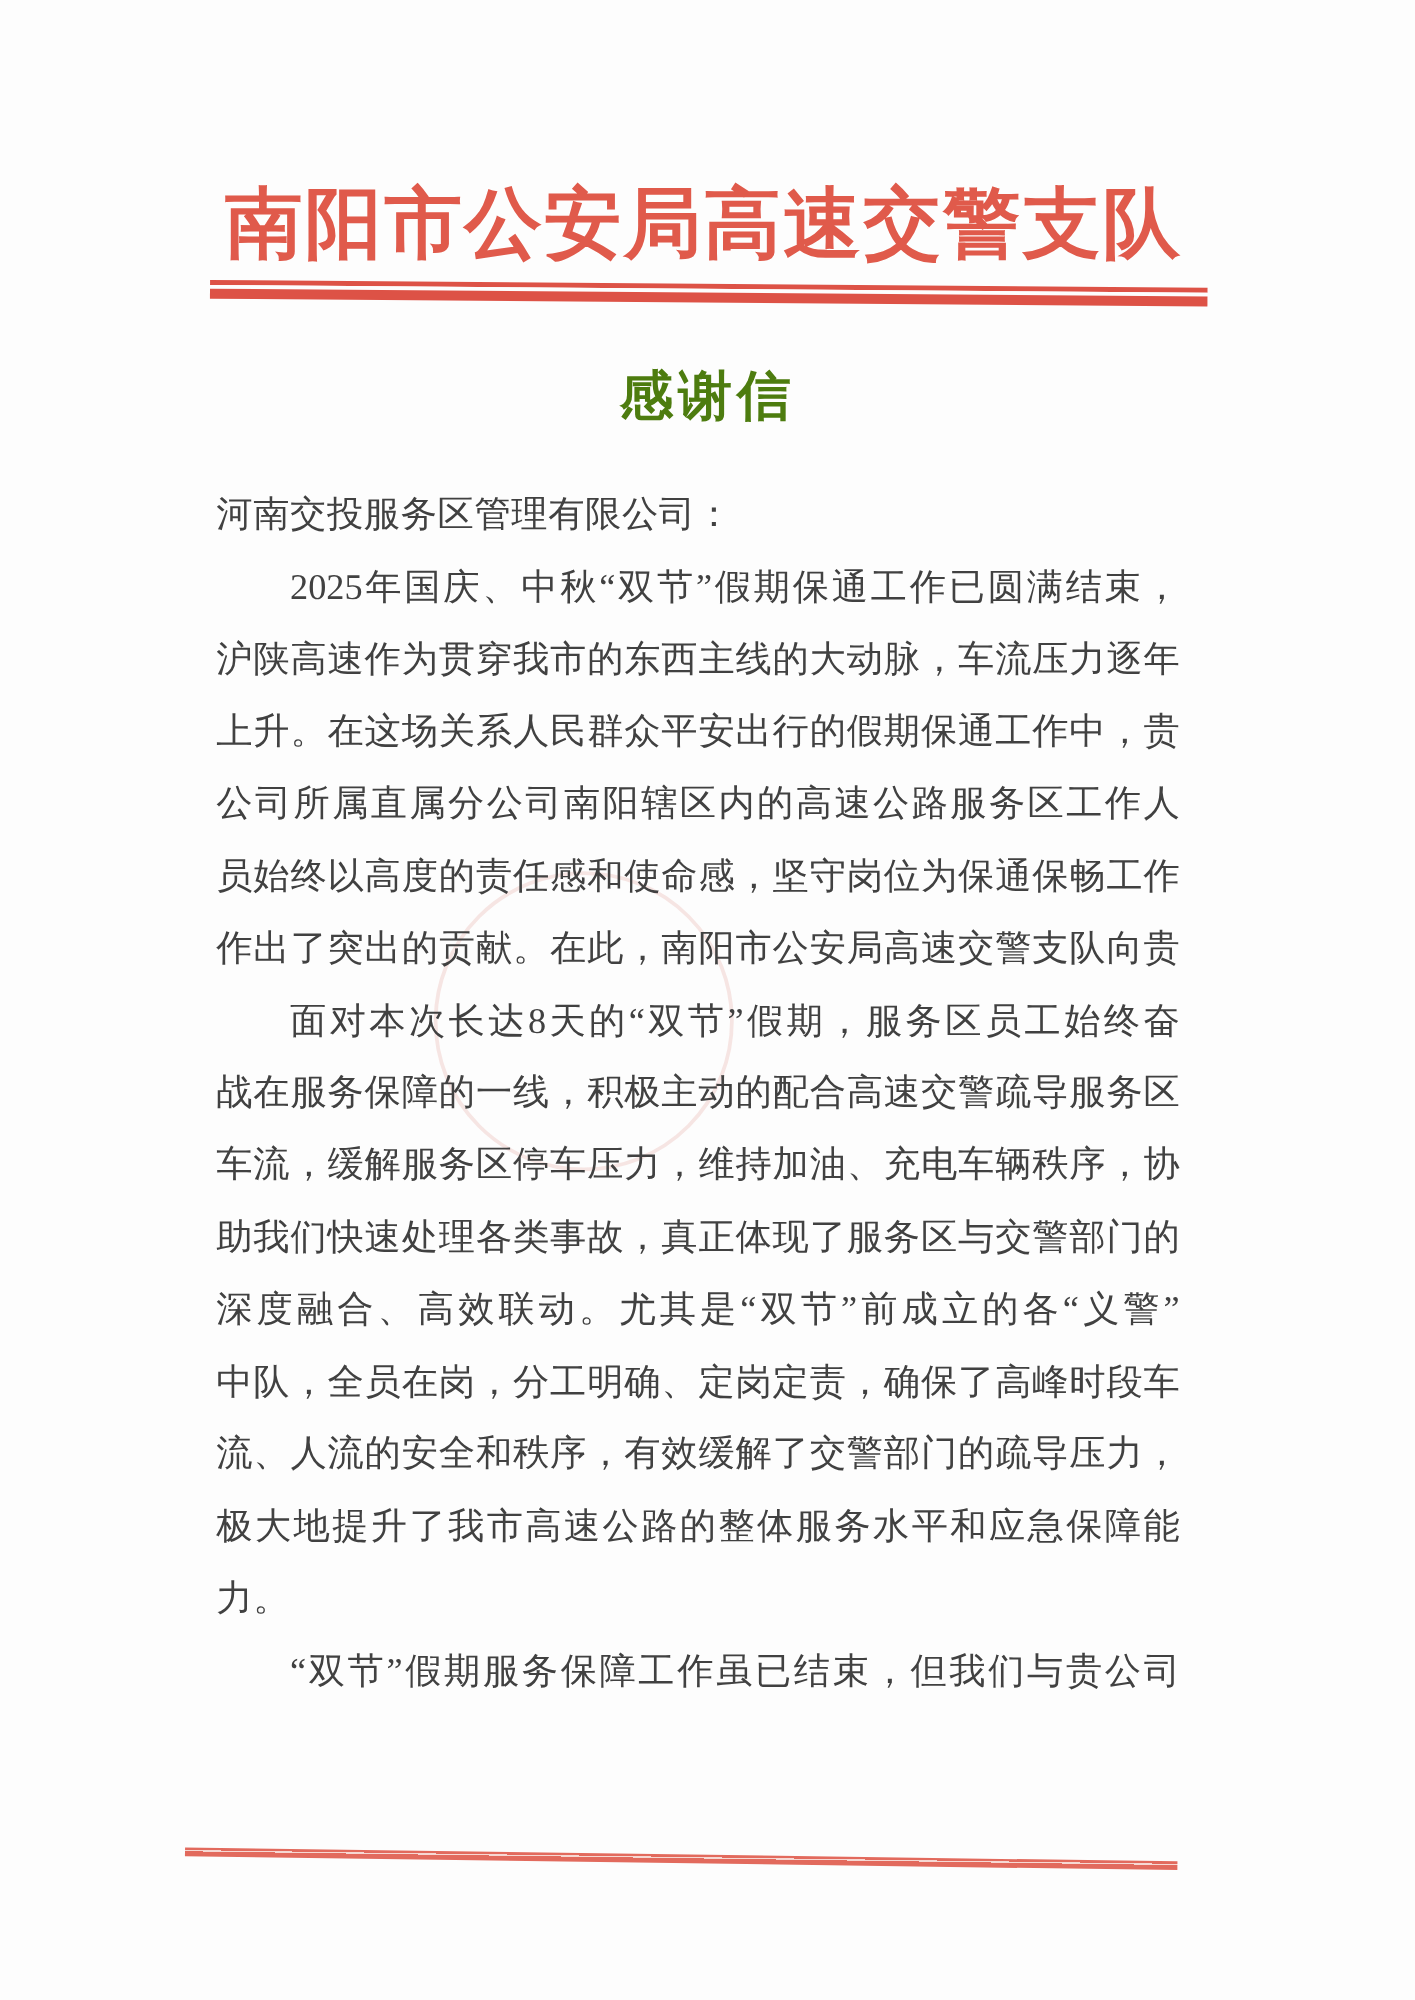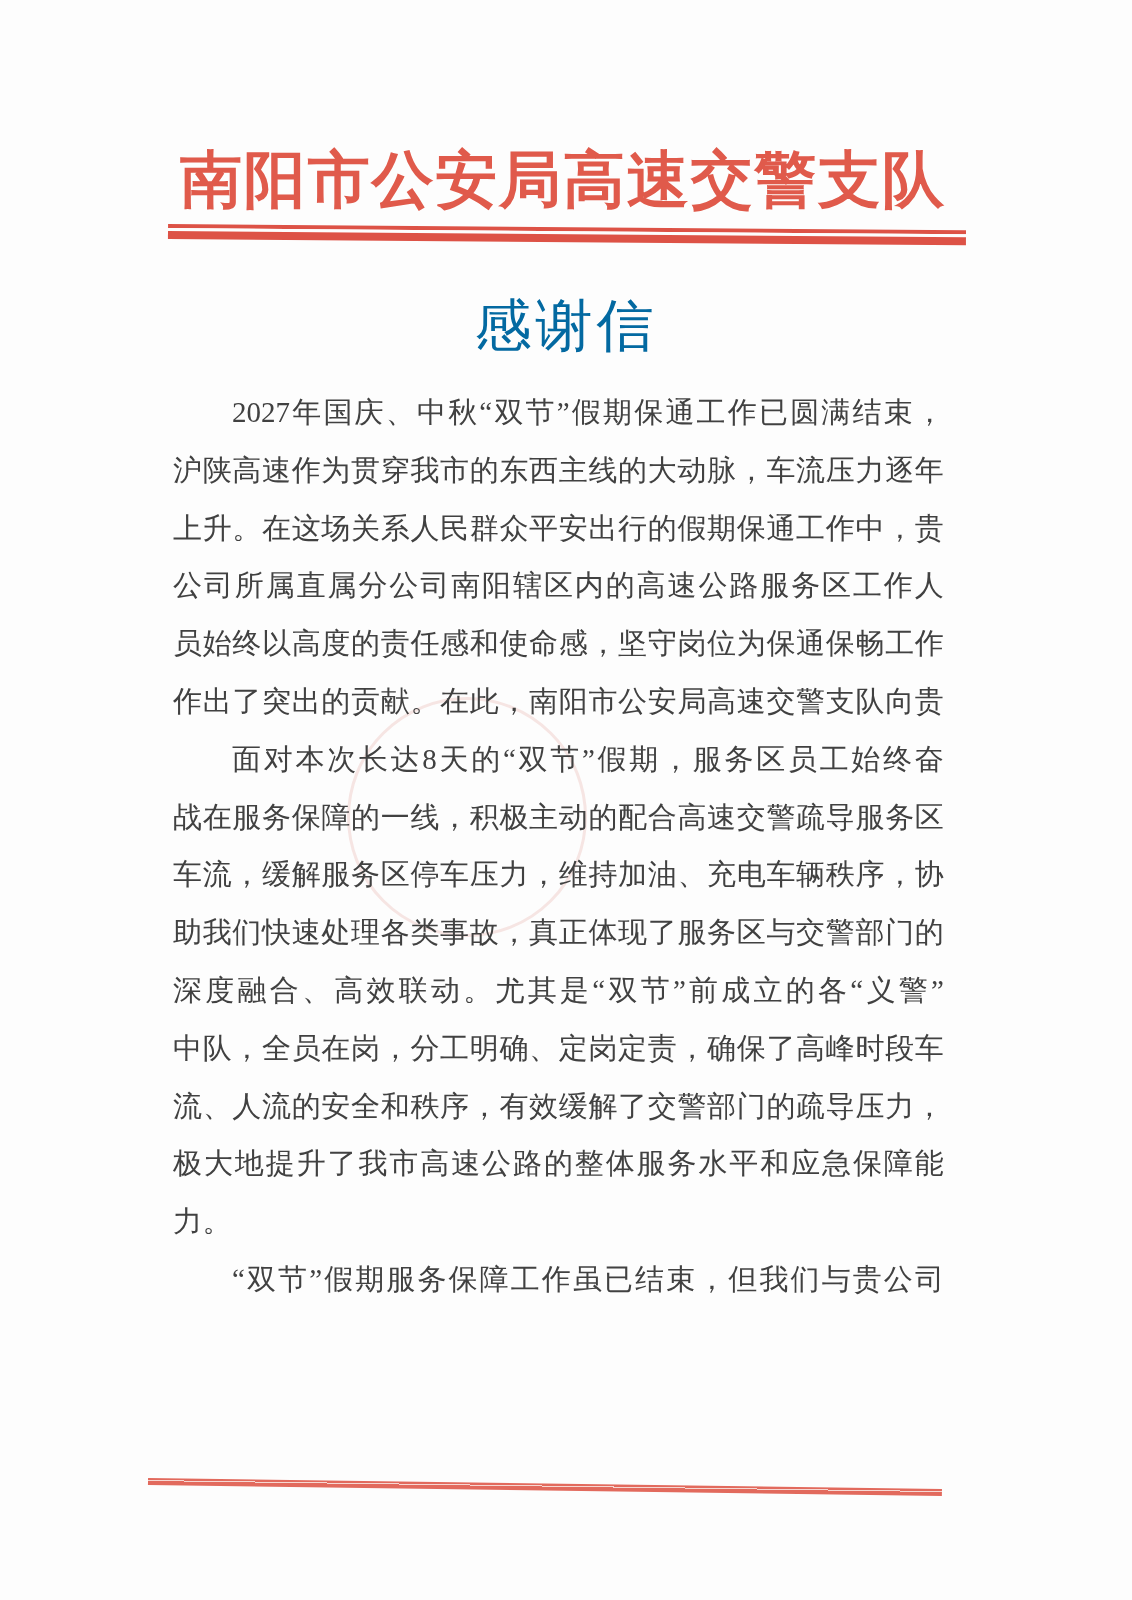--- a/index.html
+++ b/index.html
@@ -36,23 +36,23 @@
     transform-origin:left center;
   }
   .head-rule .thin{height:4px;background:var(--rule-red);}
   .head-rule .gap{height:3px;background:var(--paper);}
   .head-rule .thick{height:8px;background:var(--rule-red);}
   
   .doc-title{
     position:absolute;
     left:0; top:288px; width:100%;
     text-align:center;
-    font-size:57px; font-weight:400;
+    font-size:43px; font-weight:700;
     letter-spacing:4px;
-    color:#0369a1;
+    color:#4d7c0f;
   }
   
   .body-text{
     position:absolute;
     left:173px; top:398px; width:771px;
     color:var(--ink);
     font-size:29px;
     line-height:1;
   }
   .line{
@@ -115,22 +115,23 @@
       <div class="gap"></div>
       <div class="thick"></div>
     </div>
   </header>
 
   <h1 class="doc-title">感谢信</h1>
 
   <div class="stamp-ghost"></div>
 
   <main class="body-text" id="body-lines">
+      <div class="line left">河南交投服务区管理有限公司：</div>
       <div class="line justify" style="padding-left: 59px;">
-        <span>2027</span>
+        <span>2025</span>
         <span>年</span>
         <span>国</span>
         <span>庆</span>
         <span>、</span>
         <span>中</span>
         <span>秋</span>
         <span>“</span>
         <span>双</span>
         <span>节</span>
         <span>”</span>

